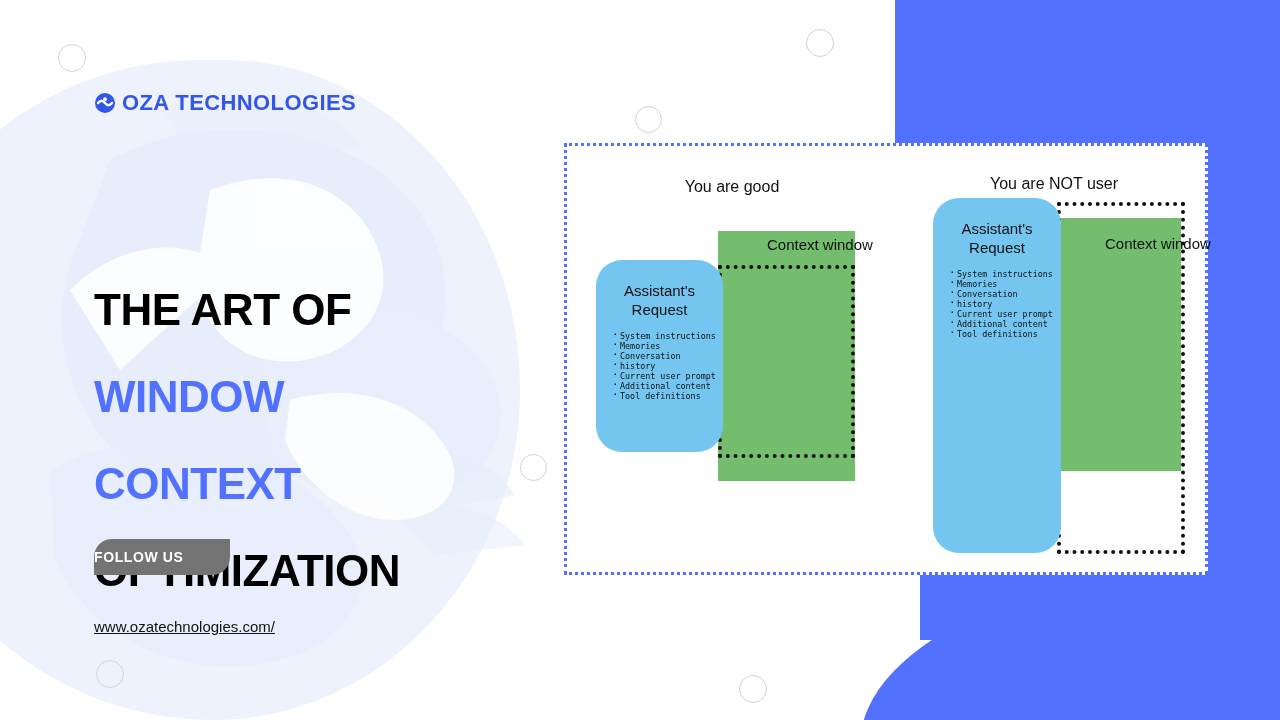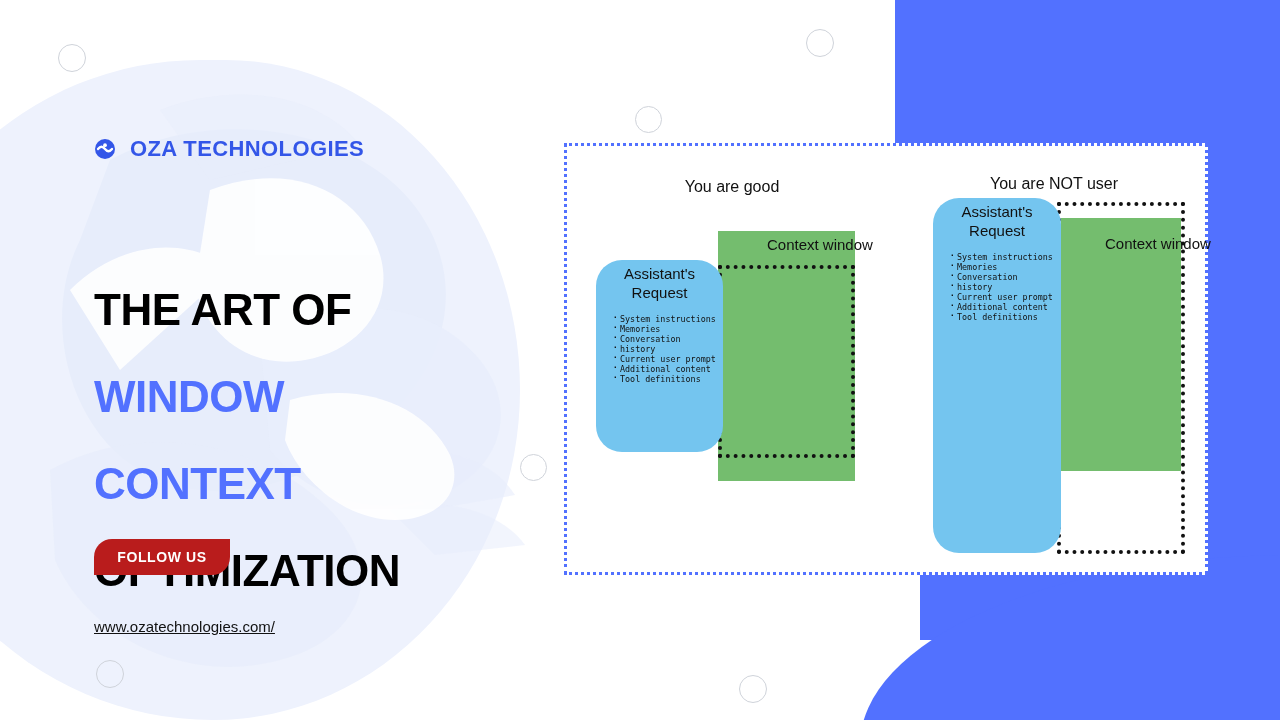--- a/index.html
+++ b/index.html
@@ -31,39 +31,39 @@
     position:absolute; left:840px; top:545px; width:80px; height:180px;
     background:#ffffff; z-index:1;
   }
 
   .deco-circle{
     position:absolute; border:1px solid #cfd3da; border-radius:50%;
     background:transparent; z-index:2;
   }
 
   
-  .logo-row{ position:absolute; left:94px; top:92px; display:flex; align-items:center; gap:12px; z-index:5;margin-top:46px; }
+  .logo-row{ position:absolute; left:94px; top:92px; display:flex; align-items:center; gap:4px; z-index:5; }
   .logo-mark{ width:22px; height:22px; margin-right:2px; flex:0 0 auto; }
   .logo-text{
     font-size:22px; font-weight:bold; color:#3356e8;
     letter-spacing:.4px; line-height:1; white-space:nowrap;
   }
 
   .headline{ position:absolute; left:94px; top:248px; z-index:5; }
   .headline div{
     font-size:44px; font-weight:bold; letter-spacing:-.5px;
     line-height:51px; color:#000000; white-space:nowrap;margin-top:36px;
   }
   .headline div.accent{ color:#5271ff; }
 
   .follow-btn{
     position:absolute; left:94px; top:539px; z-index:5;
-    width:136px; height:36px; background:#b91c1c;
+    width:136px; height:36px; background:#737373;
     border-radius:18px 0 18px 0;
-    display:flex; align-items:center; justify-content:center;
+    display:flex; align-items:center; 
     color:#ffffff; font-size:14px; font-weight:bold; letter-spacing:.6px;
     border:none; cursor:pointer;
   }
 
   .site-url{
     position:absolute; left:94px; top:618px; z-index:5;
     font-size:15px; color:#111111; text-decoration:underline;
     white-space:nowrap;
   }
 
@@ -84,21 +84,21 @@
   }
   .ctx-dotted{
     position:absolute; border:4px dotted #111111; background:transparent;
   }
 
   .req-box{
     position:absolute; background:#74c5ef; border-radius:26px;
   }
   .req-title{
     text-align:center; font-size:15px; color:#111111; line-height:19px;
-    padding-top:4px;
+    padding-top:21px;
   }
   .req-list{
     margin-top:12px; padding-left:16px;
     font-family:"DejaVu Sans Mono", monospace;
     font-size:8.4px; line-height:10px; color:#111111;
   }
   .req-list li{ list-style:none; position:relative; padding-left:8px; }
   .req-list li:before{
     content:"\00B7"; position:absolute; left:0; top:-1px; font-size:11px;
   }

